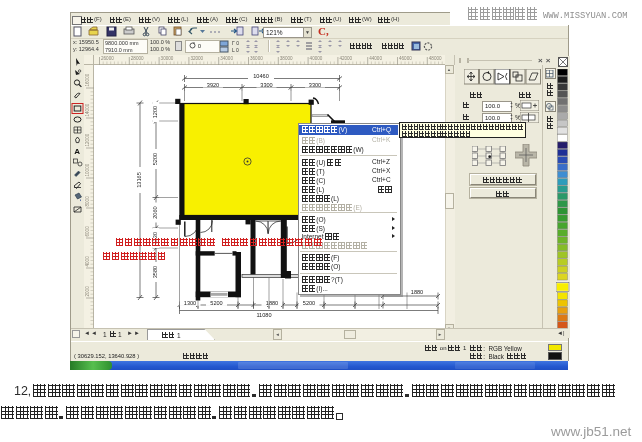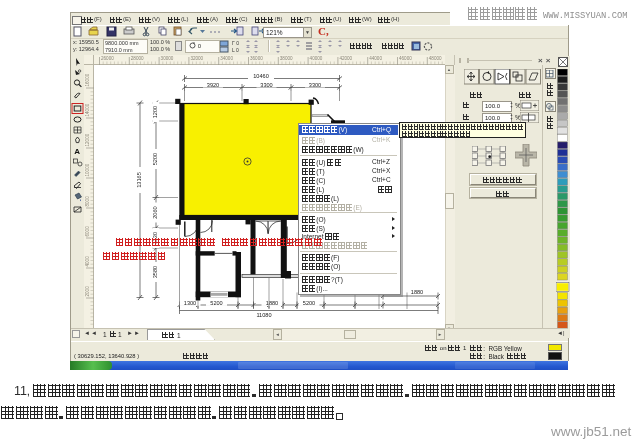--- a/index.html
+++ b/index.html
@@ -723,17 +723,17 @@
 <div class="a t8" style="left:301.5px;top:285.0px;z-index:21"><i></i><i></i><span class="sfx">(I)...</span></div>
 
 <div class="a" style="left:399px;top:121.5px;width:127px;height:16.5px;background:#ffffe1;border:1px solid #222;box-sizing:border-box;z-index:25"></div>
 <div class="a t6" style="left:402px;top:124px;z-index:26"><i></i><i></i><i></i><i></i><i></i><i></i><i></i><i></i><i></i><i></i><i></i><i></i><i></i><i></i><i></i><i></i><i></i><i></i><i></i><i></i><i></i></div>
 <div class="a t6" style="left:402px;top:131px;z-index:26"><i></i><i></i><i></i><i></i><i></i><i></i><i></i><i></i><i></i><i></i><i></i><i></i></div>
 
 <div class="a" style="left:450px;top:0;width:192px;height:25px;background:#fff;z-index:40"></div>
 <div class="a wm" style="left:468px;top:7px;z-index:41"><i></i><i></i><i></i><i></i><i></i><i></i></div>
 <div class="a" style="left:543px;top:11px;font-size:8.8px;color:#8e8e8e;z-index:41;font-family:Liberation Mono,monospace">WWW.MISSYUAN.COM</div>
 
-<div class="a" style="left:14px;top:383.5px;font-size:12.5px;color:#2b2b2b">11‚</div>
+<div class="a" style="left:14px;top:383.5px;font-size:12.5px;color:#2b2b2b">12‚</div>
 <div class="a t13" style="left:33px;top:384px"><i></i><i></i><i></i><i></i><i></i><i></i><i></i><i></i><i></i><i></i><i></i><i></i><i></i><i></i><i></i><i style="width:4px;height:3px;margin:9.5px 3px 0 0;background:#2b2b2b"></i><i></i><i></i><i></i><i></i><i></i><i></i><i></i><i></i><i></i><i></i><i style="width:4px;height:3px;margin:9.5px 3px 0 0;background:#2b2b2b"></i><i></i><i></i><i></i><i></i><i></i><i></i><i></i><i></i><i></i><i></i><i></i><i></i><i></i><i></i></div>
 
 <div class="a t13" style="left:1px;top:406px"><i></i><i></i><i></i><i></i><i style="width:4px;height:3px;margin:9.5px 3px 0 0;background:#2b2b2b"></i><i></i><i></i><i></i><i></i><i></i><i></i><i></i><i></i><i></i><i></i><i style="width:4px;height:3px;margin:9.5px 3px 0 0;background:#2b2b2b"></i><i></i><i></i><i></i><i></i><i></i><i></i><i></i><i></i><i style="width:4.5px;height:4.5px;margin:7px 2px 0 0;border:1.2px solid #2b2b2b;background:none"></i></div>
 
 <div class="a" style="left:551px;top:424px;font-size:13.5px;color:#9b9b9b">www.jb51.net</div>
 </body></html>

